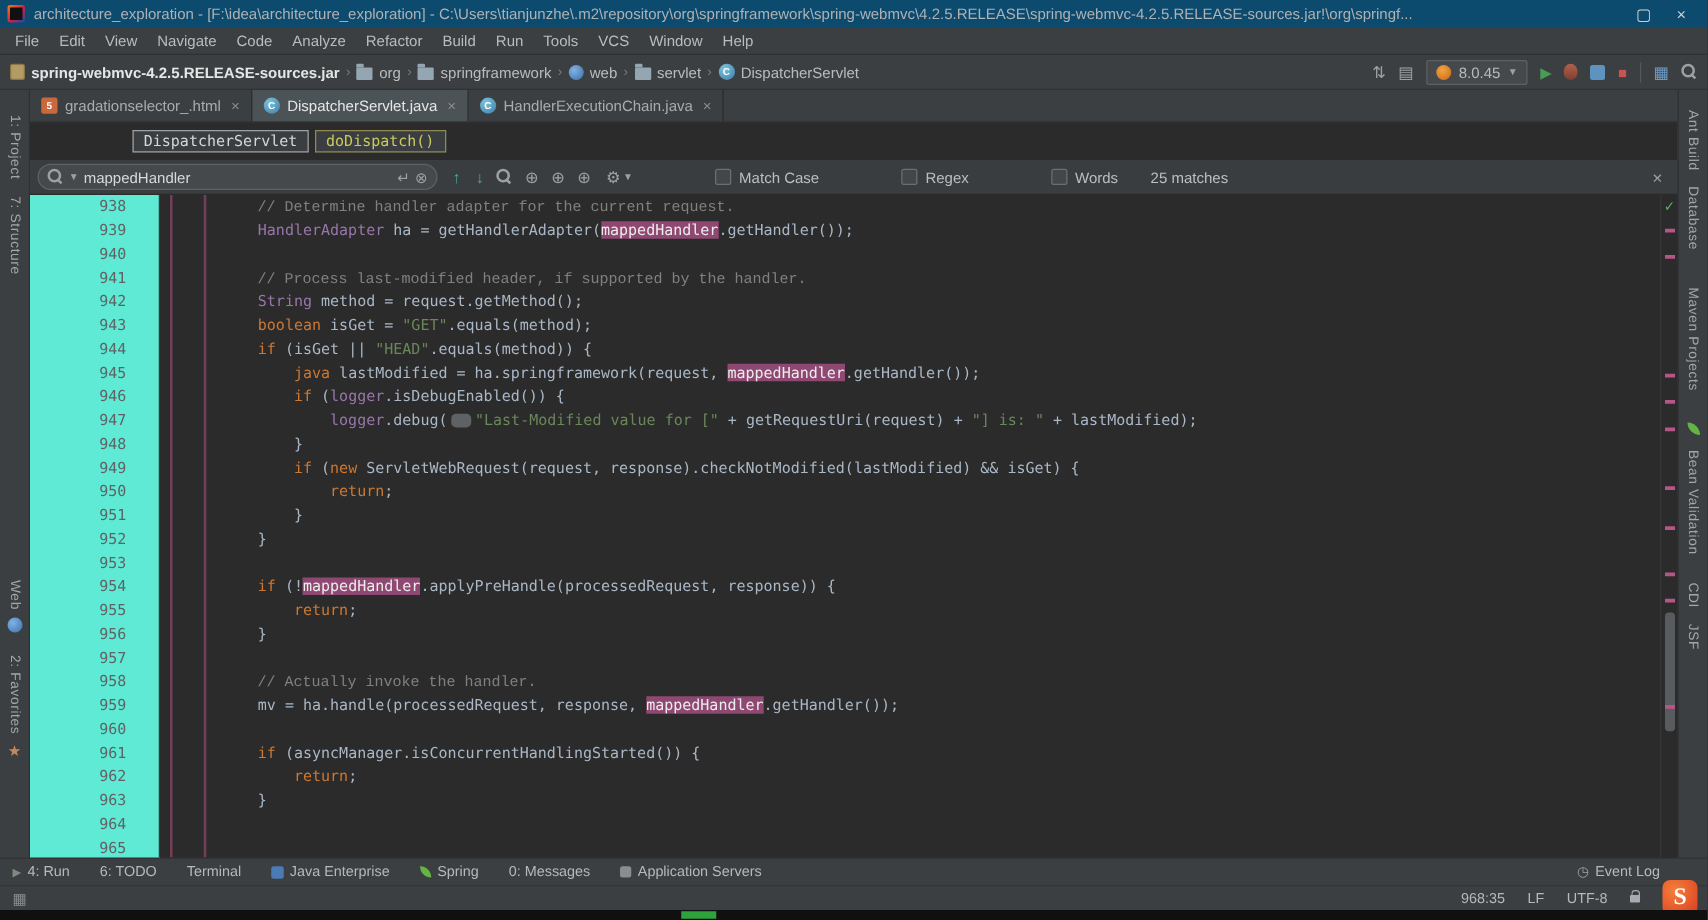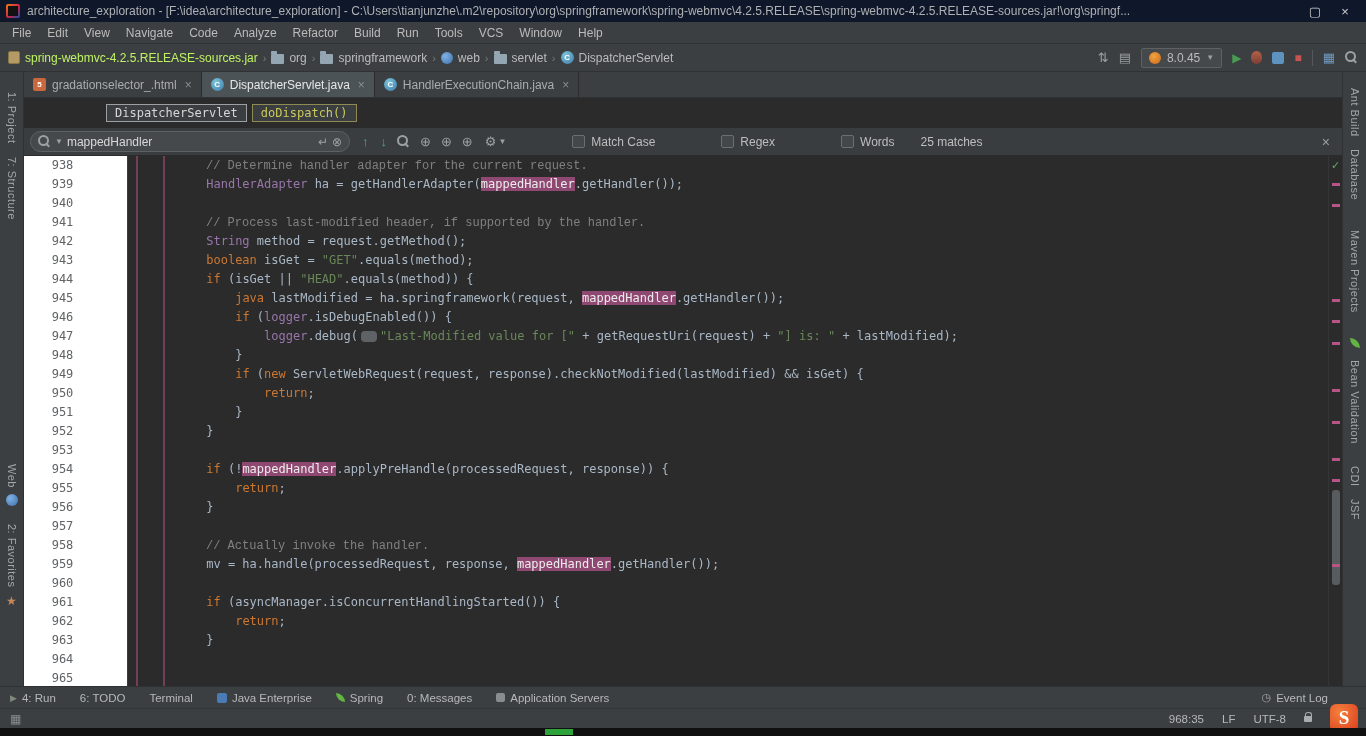--- a/index.html
+++ b/index.html
@@ -1,34 +1,34 @@
 <!DOCTYPE html>
 <html style="--search-highlight: #8F4871; --keyword: #CC7832; --string: #6A8759; --comment: #808080; --field: #9876AA; --run-green: #499C54; --stop-red: #C75450; --accent-green: #5FAD65;"><head>
 <meta charset="utf-8">
 <style>
   * { margin:0; padding:0; box-sizing:border-box; }
   html,body { width:1366px; height:736px; overflow:hidden; }
   body { background:#3C3F41; font-family:"Liberation Sans",sans-serif; color:#BBBBBB; position:relative; }
 
   
-  .titlebar { height:22px; background:#0f172a; display:flex; align-items:center; padding:0 6px; font-size:12px; color:#AFB1B3; }
+  .titlebar { height:22px; background:#0c4a6e; display:flex; align-items:center; padding:0 6px; font-size:12px; color:#AFB1B3; }
   .app-icon { width:14px; height:14px; border-radius:2px; background:linear-gradient(135deg,#f97a12,#c9214a 55%,#0952aa); position:relative; flex:0 0 auto; }
   .app-icon::after { content:""; position:absolute; inset:2px; background:#111; }
   .title-text { margin-left:7px; white-space:nowrap; overflow:hidden; text-overflow:ellipsis; flex:1; }
   .win-btn { width:30px; text-align:center; font-size:13px; color:#CFCFCF; cursor:default; }
 
   
   .menubar { height:22px; background:#3C3F41; display:flex; align-items:center; font-size:12px; border-bottom:1px solid #2F3133; padding-left:4px; }
   .menu-item { padding:2px 8px; color:#BBBBBB; }
 
   
   .navbar { height:28px; background:#3C3F41; border-bottom:1px solid #2F3133; display:flex; align-items:center; font-size:12px; padding:0 8px; }
   .crumbs { display:flex; align-items:center; min-width:0; }
   .crumb { display:flex; align-items:center; gap:5px; white-space:nowrap; }
-  .crumb-label.bold { font-weight:normal; color:#bef264; }
+  .crumb-label.bold { font-weight:bold; color:#e5e5e5; }
   .crumb-sep { color:#787C80; margin:0 5px; font-size:11px; }
   .ic { display:inline-flex; align-items:center; justify-content:center; width:14px; height:13px; font-size:8px; }
   .jar-icon { background:#B49B66; border-radius:2px; width:12px; height:13px; border:1px solid #8A7547; }
   .folder-icon { position:relative; width:13px; height:10px; background:#94A6B2; border-radius:1px; margin-top:2px; }
   .folder-icon::before { content:""; position:absolute; top:-3px; left:0; width:6px; height:3px; background:#94A6B2; border-radius:1px 1px 0 0; }
   .web-icon { width:12px; height:12px; border-radius:50%; background:radial-gradient(circle at 35% 35%,#7FB2E5,#3D6FA8); }
   .class-icon { width:13px; height:13px; border-radius:50%; background:radial-gradient(circle at 35% 30%,#7BC3D8,#3F7CAD); color:#FFF; font-weight:bold; font-size:8px; }
   .html-icon { width:13px; height:13px; border-radius:2px; background:#C9683C; color:#FFF; font-weight:bold; font-size:8px; }
   .navbar-right { margin-left:auto; display:flex; align-items:center; gap:10px; }
   .nv-ic { font-size:13px; color:#9DA0A3; }
@@ -87,21 +87,21 @@
   .arrow { font-size:13px; margin-left:12px; color:#4FA5A0; }
   .mini { color:#9DA0A3; font-size:13px; margin-left:10px; }
   .gearwrap { margin-left:12px; color:#9DA0A3; font-size:13px; display:flex; align-items:center; gap:2px; }
   .chk { display:flex; align-items:center; gap:6px; margin-left:26px; color:#BDBDBD;padding-left:40px; }
   .chk .box { width:13px; height:13px; background:#43474A; border:1px solid #6B6F72; border-radius:2px; }
   .matches { margin-left:26px; color:#BFBFBF; }
   .close-find { margin-left:auto; color:#9DA0A3; font-size:14px; padding:0 6px; }
 
   
   .editor { flex:1; display:flex; min-height:0; background:#2B2B2B; }
-  .gutter { width:104px; background:#ffffff; border-right:1px solid #3A3C3E; font-family:"DejaVu Sans Mono",monospace; font-size:12px; line-height:19px; color:#606366; text-align:center; padding-right:26px; flex:0 0 auto; }
+  .gutter { width:104px; background:#5eead4; border-right:1px solid #3A3C3E; font-family:"DejaVu Sans Mono",monospace; font-size:12px; line-height:19px; color:#606366; text-align:right; padding-right:26px; flex:0 0 auto; }
   .code { flex:1; position:relative; overflow:hidden; font-family:"DejaVu Sans Mono",monospace; font-size:12px; line-height:19px; color:#A9B7C6; }
   .code-line { white-space:pre; height:19px; padding-left:6px; }
   .guide { position:absolute; top:0; bottom:0; width:2px; background:rgba(175,80,125,.55); }
   .guide-1 { left:8px; } .guide-2 { left:35px; }
   .tk-d { color:#A9B7C6; }
   .tk-c { color:var(--comment,#808080);font-family:Liberation Mono, monospace; }
   .tk-k { color:var(--keyword,#CC7832); }
   .tk-s { color:var(--string,#6A8759); }
   .tk-f { color:var(--field,#9876AA); }
   .tk-h { background:var(--search-highlight,#8F4871); color:#ECECEC; }

